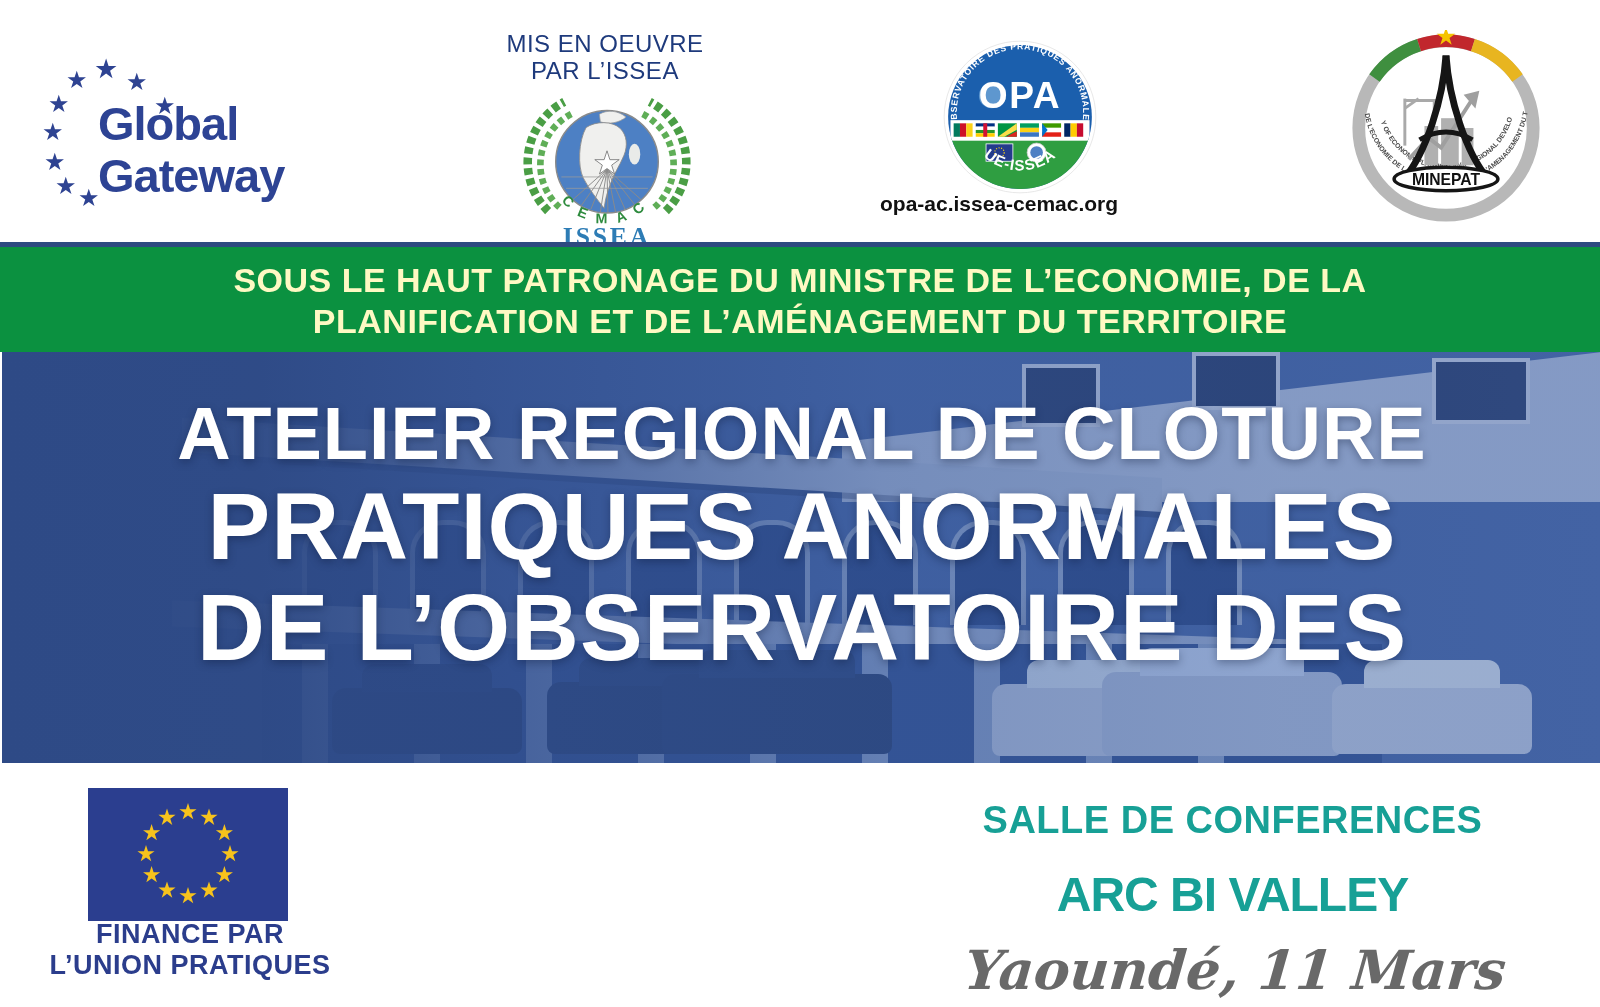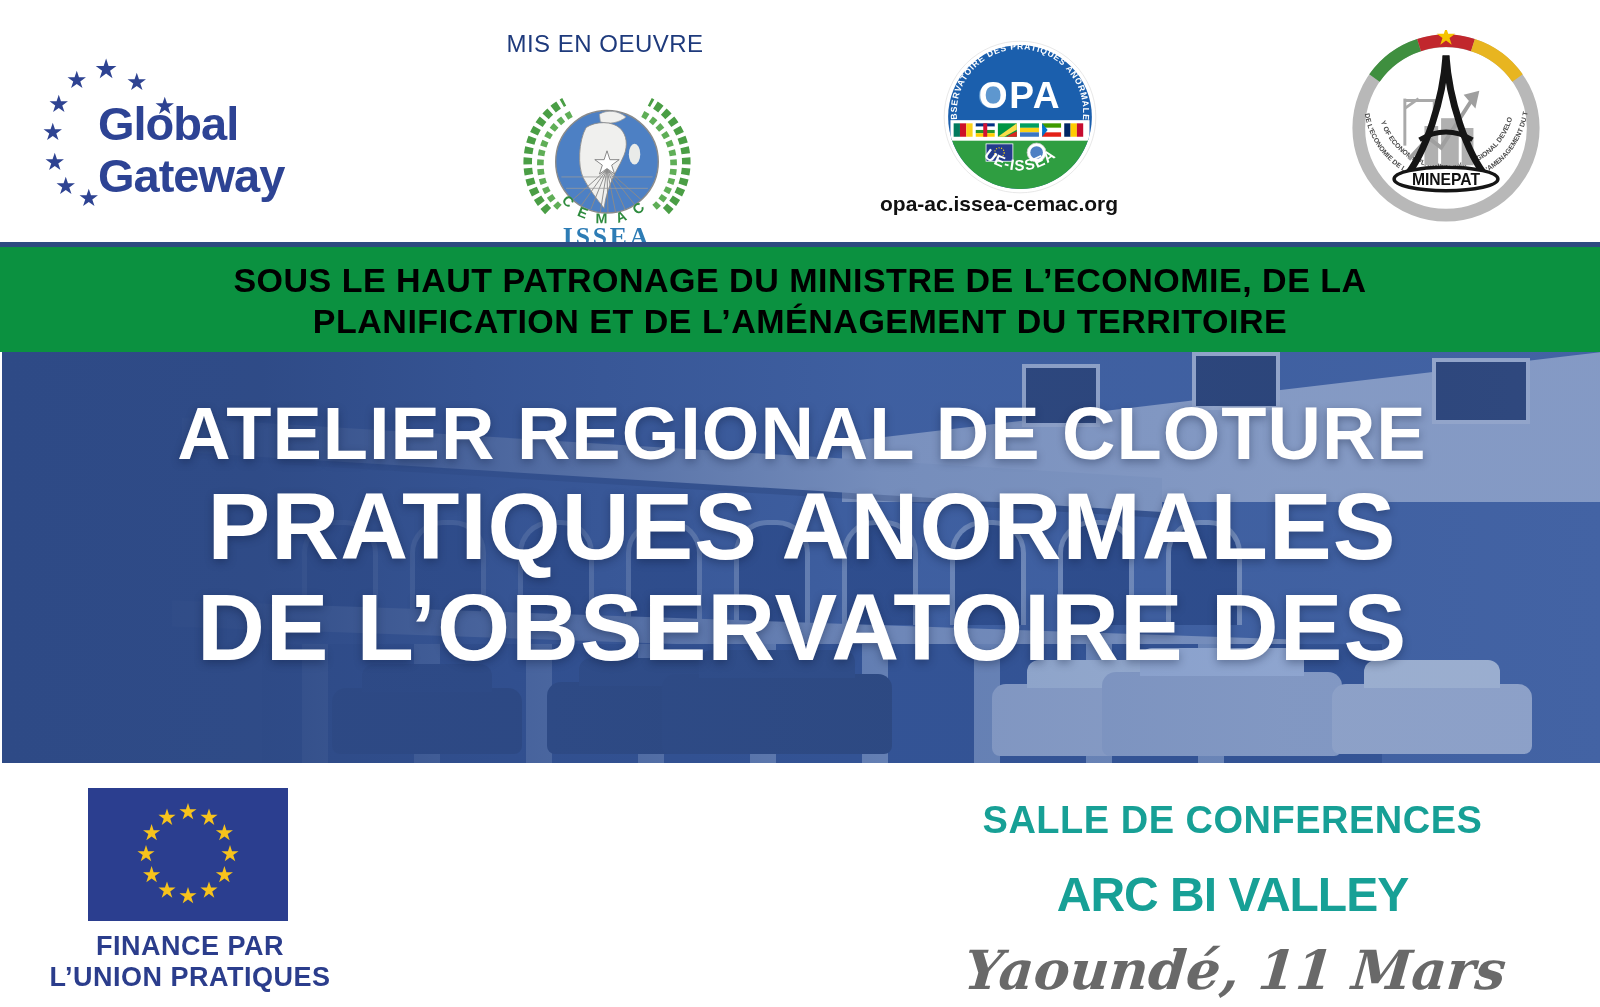--- a/index.html
+++ b/index.html
@@ -25,21 +25,21 @@
   .opa-svg{position:absolute;left:941px;top:38px;}
   .opa-web{position:absolute;left:880px;top:192px;width:280px;
            color:#111;font-weight:bold;font-size:21px;}
 
   
   .minepat-svg{position:absolute;left:1348px;top:30px;}
 
   
   .divider{position:absolute;left:0;top:242px;width:1600px;height:5px;background:#2d4a80;}
   .green-band{position:absolute;left:0;top:247px;width:1600px;height:105px;background:#0b9140;
-              color:#000000;text-align:center;font-weight:bold;font-size:34px;line-height:41px;
+              color:#fef9c3;text-align:center;font-weight:bold;font-size:34px;line-height:41px;
               padding-top:13px;box-sizing:border-box;letter-spacing:.5px;}
 
   
   .main-band{position:absolute;left:2px;top:352px;width:1600px;height:411px;overflow:hidden;background:#4a6aa8;}
   .photo{position:absolute;left:0;top:0;width:1600px;height:411px;}
   .wall-right{position:absolute;left:840px;top:0;width:760px;height:150px;background:#cdd8ea;
               clip-path:polygon(0 60%,100% 0,100% 100%,0 100%);}
   .win{position:absolute;background:#24365e;border:4px solid #e8edf5;}
   .roof1{position:absolute;left:180px;top:96px;width:980px;height:34px;background:#c3d0e4;
          transform:skewY(3.5deg);box-shadow:0 6px 0 rgba(20,35,70,.35);}
@@ -55,21 +55,21 @@
     background:linear-gradient(90deg,rgba(46,74,134,1) 0%,rgba(46,74,134,.97) 16%,
       rgba(49,79,143,.8) 32%,rgba(53,86,154,.55) 55%,rgba(53,86,154,.48) 80%,rgba(60,92,160,.5) 100%);}
   .title{position:absolute;left:0;top:0;width:1600px;text-align:center;color:#fff;z-index:5;
          text-shadow:0 3px 8px rgba(10,20,50,.35);}
   .t1{margin-top:40px;font-weight:bold;font-size:74px;line-height:84px;letter-spacing:1px;}
   .t2{font-weight:bold;font-size:94px;line-height:101px;letter-spacing:1px;}
 
   
   .footer{position:absolute;left:0;top:763px;width:1600px;height:244px;background:#fff;}
   .eu-flag{position:absolute;left:88px;top:25px;}
-  .funding{position:absolute;left:20px;top:168px;width:340px;text-align:center;
+  .funding{position:absolute;left:20px;top:156px;width:340px;text-align:center;
            color:#2b3d8c;font-weight:bold;font-size:27px;line-height:31px;letter-spacing:.5px;}
   .venue{position:absolute;left:960px;top:36px;width:545px;text-align:center;}
   .venue-label{color:#17a096;font-weight:bold;font-size:38px;letter-spacing:.5px;}
   .venue-name{color:#17a096;font-weight:bold;font-size:48px;line-height:66px;letter-spacing:-1px;margin-top:20px;}
   .event-date{color:#696969;font-family:"DejaVu Serif",serif;font-style:italic;font-weight:bold;
               font-size:54px;margin-top:10px;transform:skewX(-5deg);}
 </style>
 </head>
 <body>
 
@@ -94,20 +94,21 @@
       <span class="st" style="left:13px;top:118px">★</span>
       <span class="st" style="left:36px;top:130px">★</span>
       <div class="gg-word">
         <div>Global</div>
         <div>Gateway</div>
       </div>
     </div>
 
     <div class="issea-caption">
       <div>MIS EN OEUVRE</div>
+      <div>PAR L’ISSEA</div>
     </div>
     <svg class="issea-svg" width="190" height="176" viewBox="0 0 200 185">
       <path d="M 38,140 A 72,72 0 0 1 55,25" fill="none" stroke="#4a9e45" stroke-width="9" stroke-dasharray="7 4"></path>
       <path d="M 50,136 A 60,60 0 0 1 64,37" fill="none" stroke="#5fae57" stroke-width="7" stroke-dasharray="6 4"></path>
       <path d="M 162,140 A 72,72 0 0 0 145,25" fill="none" stroke="#4a9e45" stroke-width="9" stroke-dasharray="7 4"></path>
       <path d="M 150,136 A 60,60 0 0 0 136,37" fill="none" stroke="#5fae57" stroke-width="7" stroke-dasharray="6 4"></path>
       <circle cx="100" cy="88" r="54" fill="#4d80c4" stroke="#8a8a8a" stroke-width="1.5"></circle>
       <path d="M 92,38 C 100,33 112,34 120,41 C 113,47 102,49 93,46 Z" fill="#f0f0ee" stroke="#999" stroke-width=".8"></path>
       <path d="M 78,52 C 88,45 106,45 114,53 C 121,60 122,71 118,81 C 113,93 107,101 103,113 C 99,124 98,130 97,137 C 90,128 81,117 75,105 C 69,93 70,66 78,52 Z" fill="#f0f0ee" stroke="#8a8a8a" stroke-width=".9"></path>
       <ellipse cx="129" cy="80" rx="6" ry="11" fill="#e9ebe9"></ellipse>

